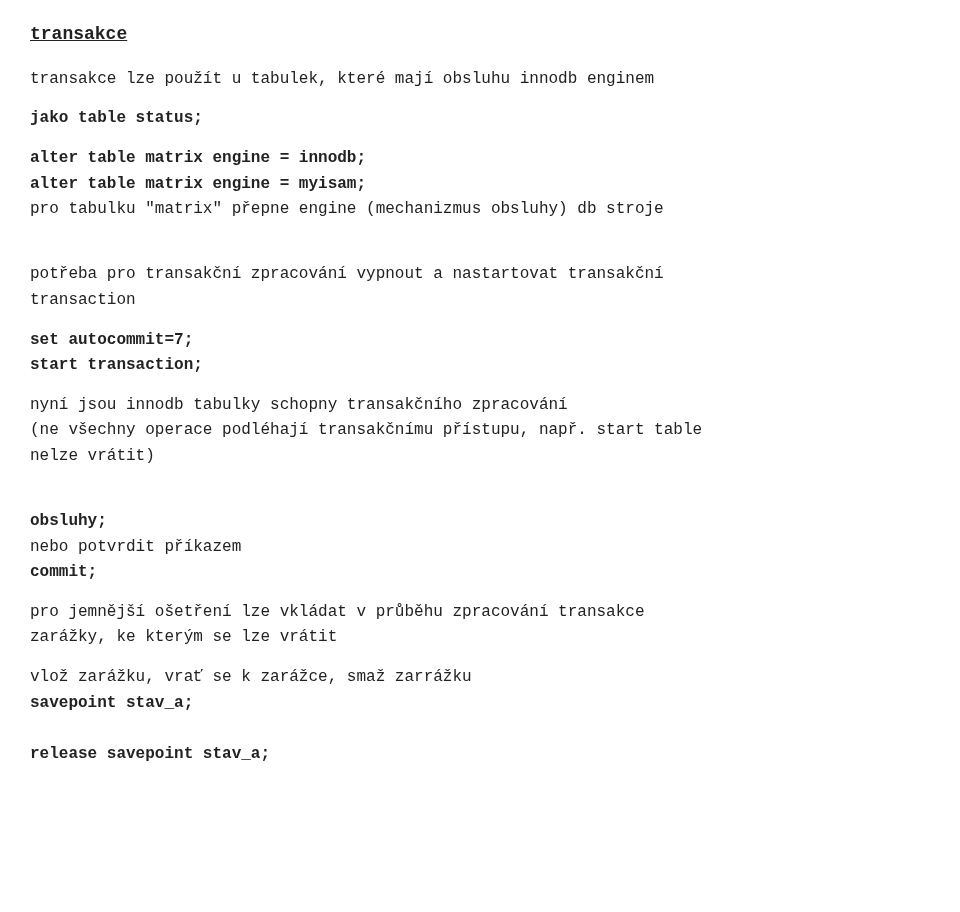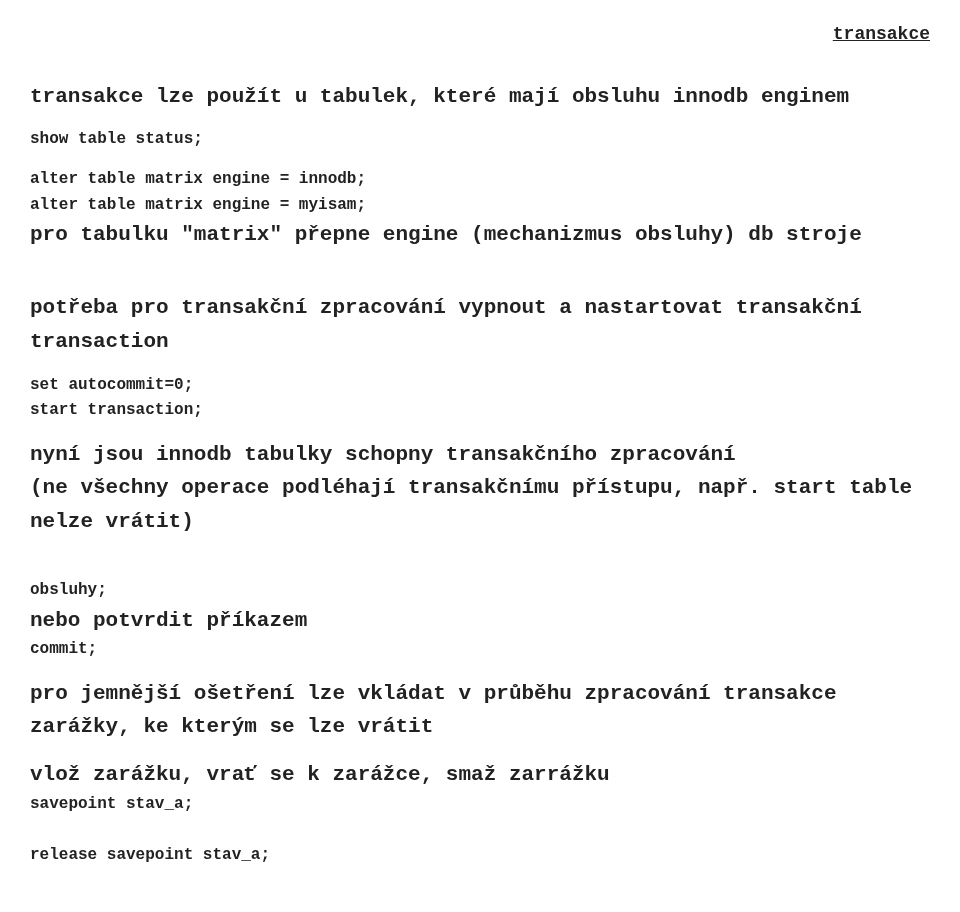--- a/index.html
+++ b/index.html
@@ -13,30 +13,29 @@
       font-size: 16px;
       color: #222222;
       padding: 20px 30px;
       width: 960px;
       min-height: 912px;
     }
     .page-title {
       font-size: 18px;
       font-weight: bold;
       text-decoration: underline;
-      margin-bottom: 31px;
+      margin-bottom: 18px;
       font-family: 'Courier New', Courier, monospace;
-      text-align: right;
     }
     .content-block {
       line-height: 1.6;
     }
     .text-normal {
-      font-weight: bold;
-      font-size: 21px;
+      font-weight: normal;
+      font-size: 16px;
       font-family: 'Courier New', Courier, monospace;
     }
     .text-bold {
       font-weight: bold;
       font-size: 16px;
       font-family: 'Courier New', Courier, monospace;
     }
     p {
       margin-bottom: 14px;
       font-family: 'Courier New', Courier, monospace;
@@ -49,37 +48,37 @@
 
 <div class="content-block">
 
   <div class="page-title">transakce</div>
 
   <p>
     <span class="text-normal">transakce lze použít u tabulek, které mají obsluhu innodb enginem</span>
   </p>
 
   <p>
-    <span class="text-bold">show table status;</span><br>
+    <span class="text-bold">jako table status;</span><br>
   </p>
 
   <p>
     <span class="text-bold">alter table matrix engine = innodb;</span><br>
     <span class="text-bold">alter table matrix engine = myisam;</span><br>
     <span class="text-normal">pro tabulku "matrix" přepne engine (mechanizmus obsluhy) db stroje</span>
   </p>
 
   <p>
     <br>
     <span class="text-normal">potřeba pro transakční zpracování vypnout a nastartovat transakční</span><br>
     <span class="text-normal">transaction</span>
   </p>
 
   <p>
-    <span class="text-bold">set autocommit=0;</span><br>
+    <span class="text-bold">set autocommit=7;</span><br>
     <span class="text-bold">start transaction;</span>
   </p>
 
   <p>
     <span class="text-normal">nyní jsou innodb tabulky schopny transakčního zpracování</span><br>
     <span class="text-normal">(ne všechny operace podléhají transakčnímu přístupu, např. start table</span><br>
     <span class="text-normal">nelze vrátit)</span>
   </p>
 
   <p>

